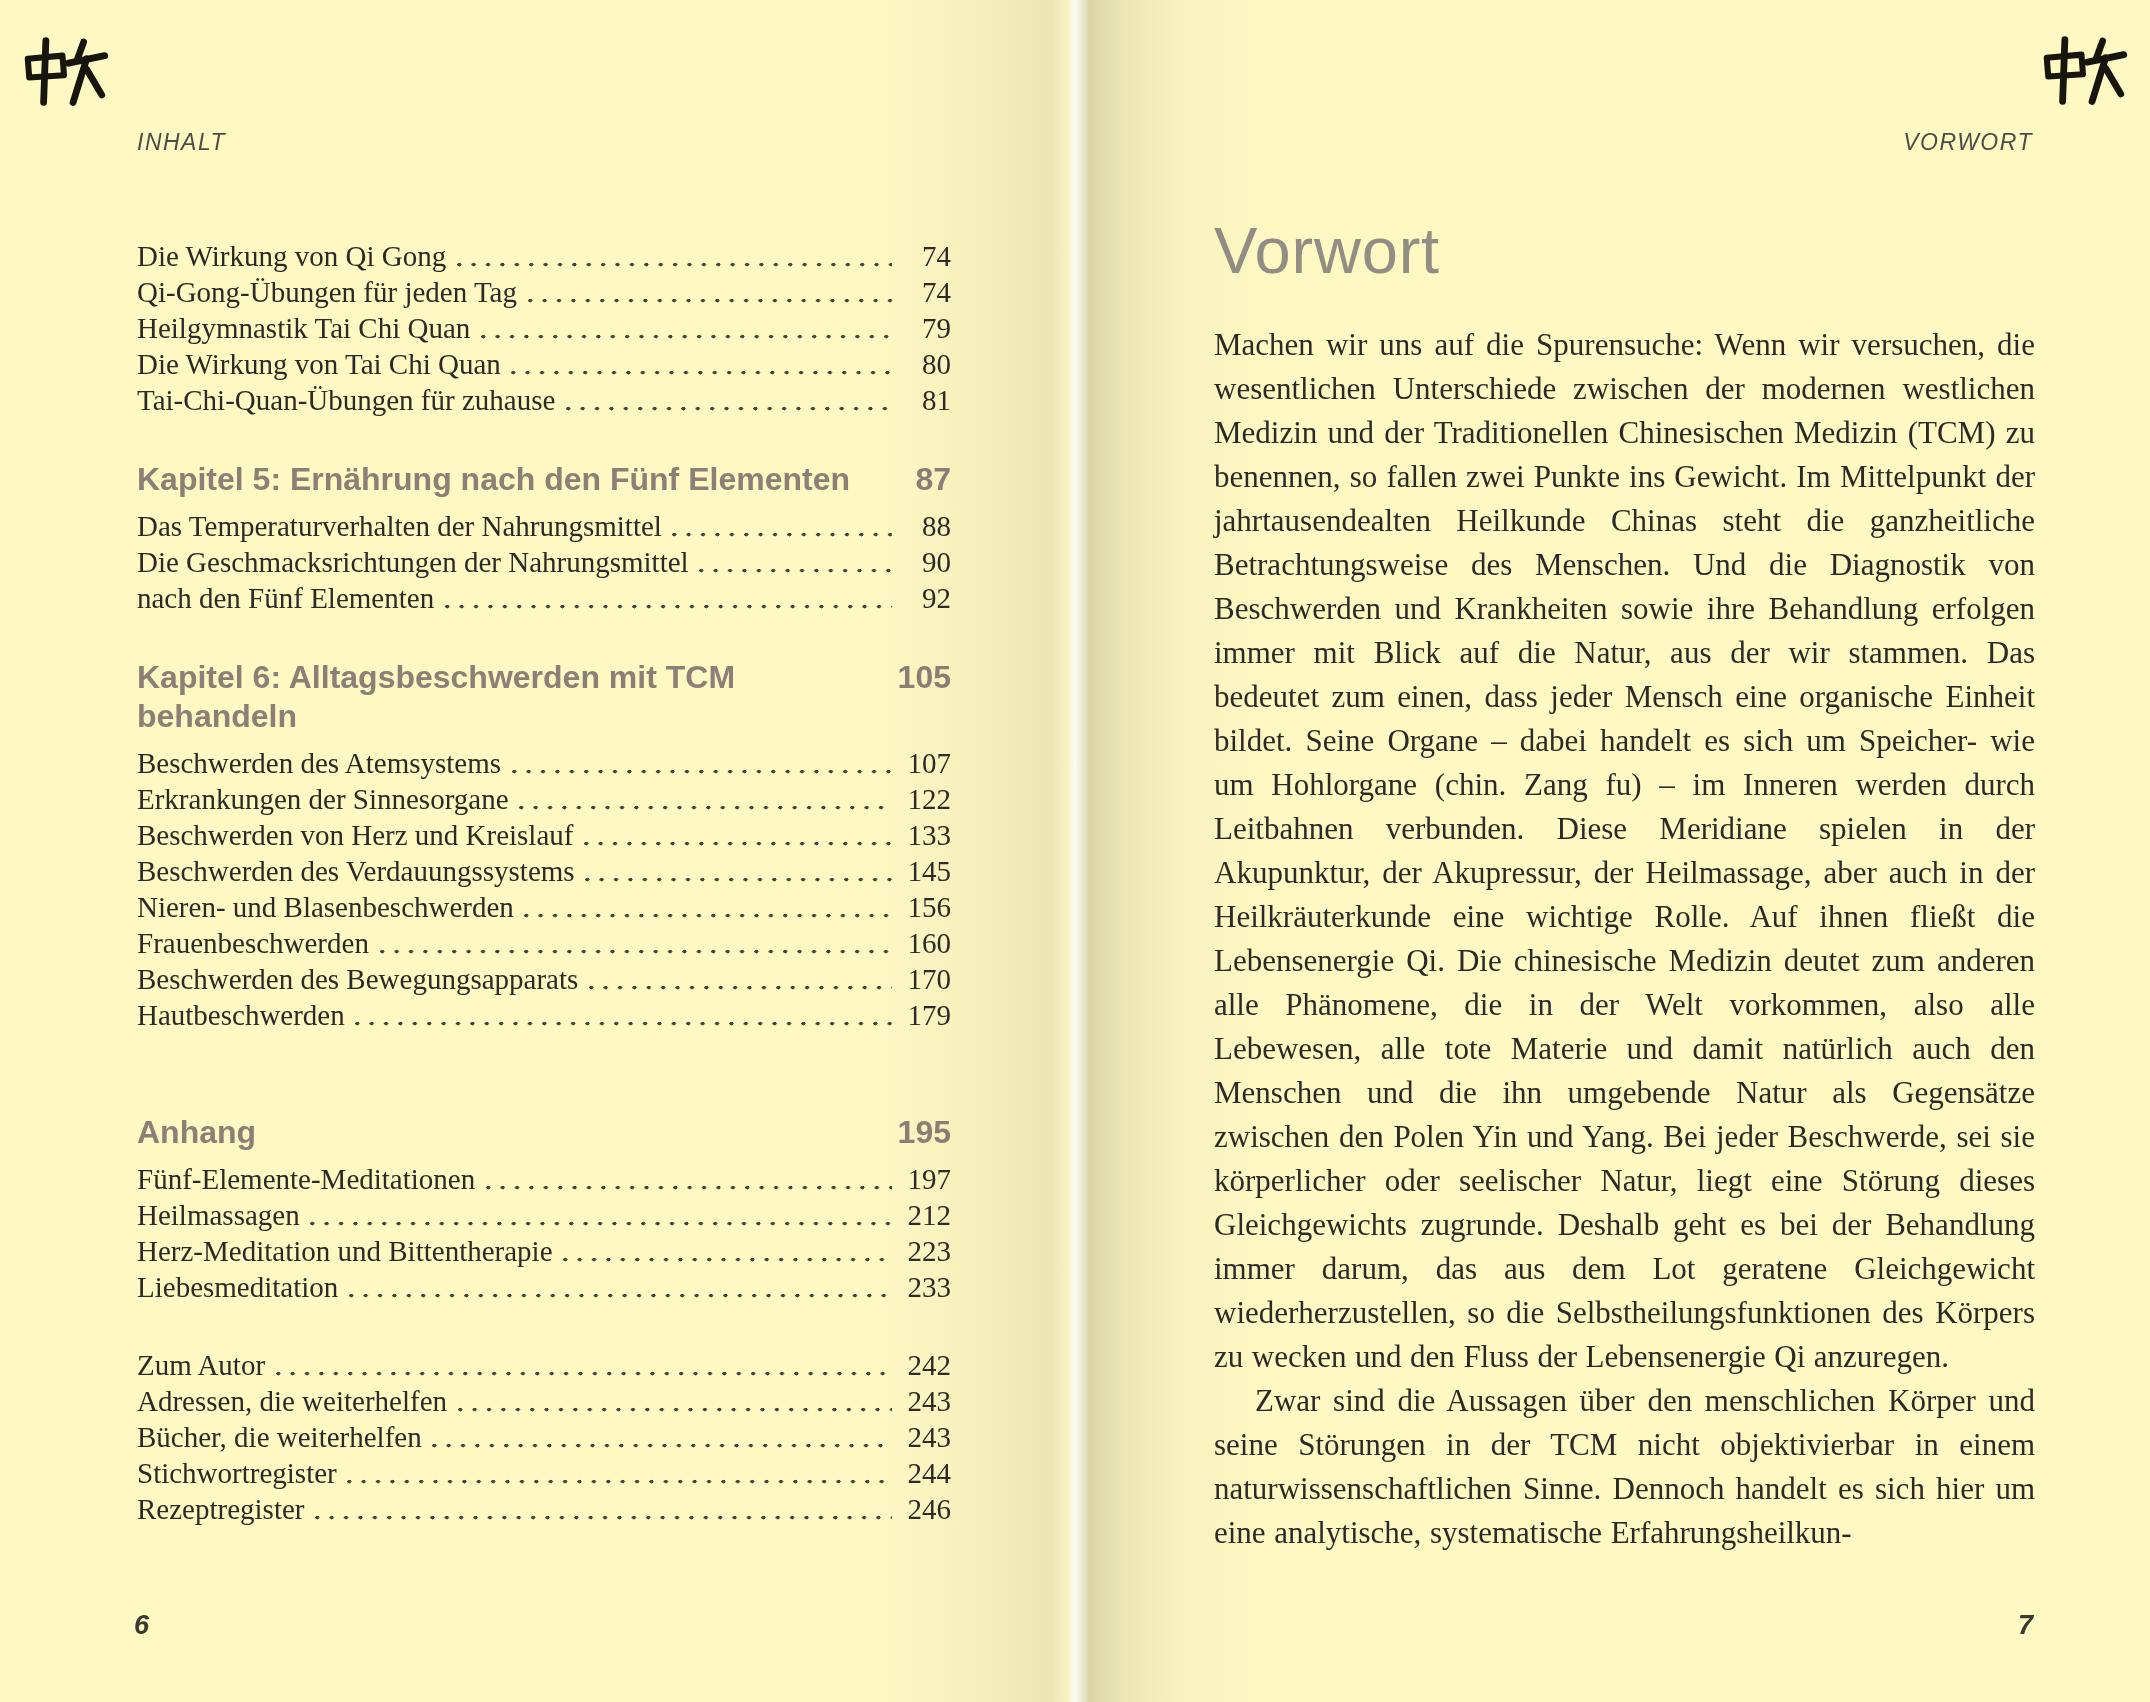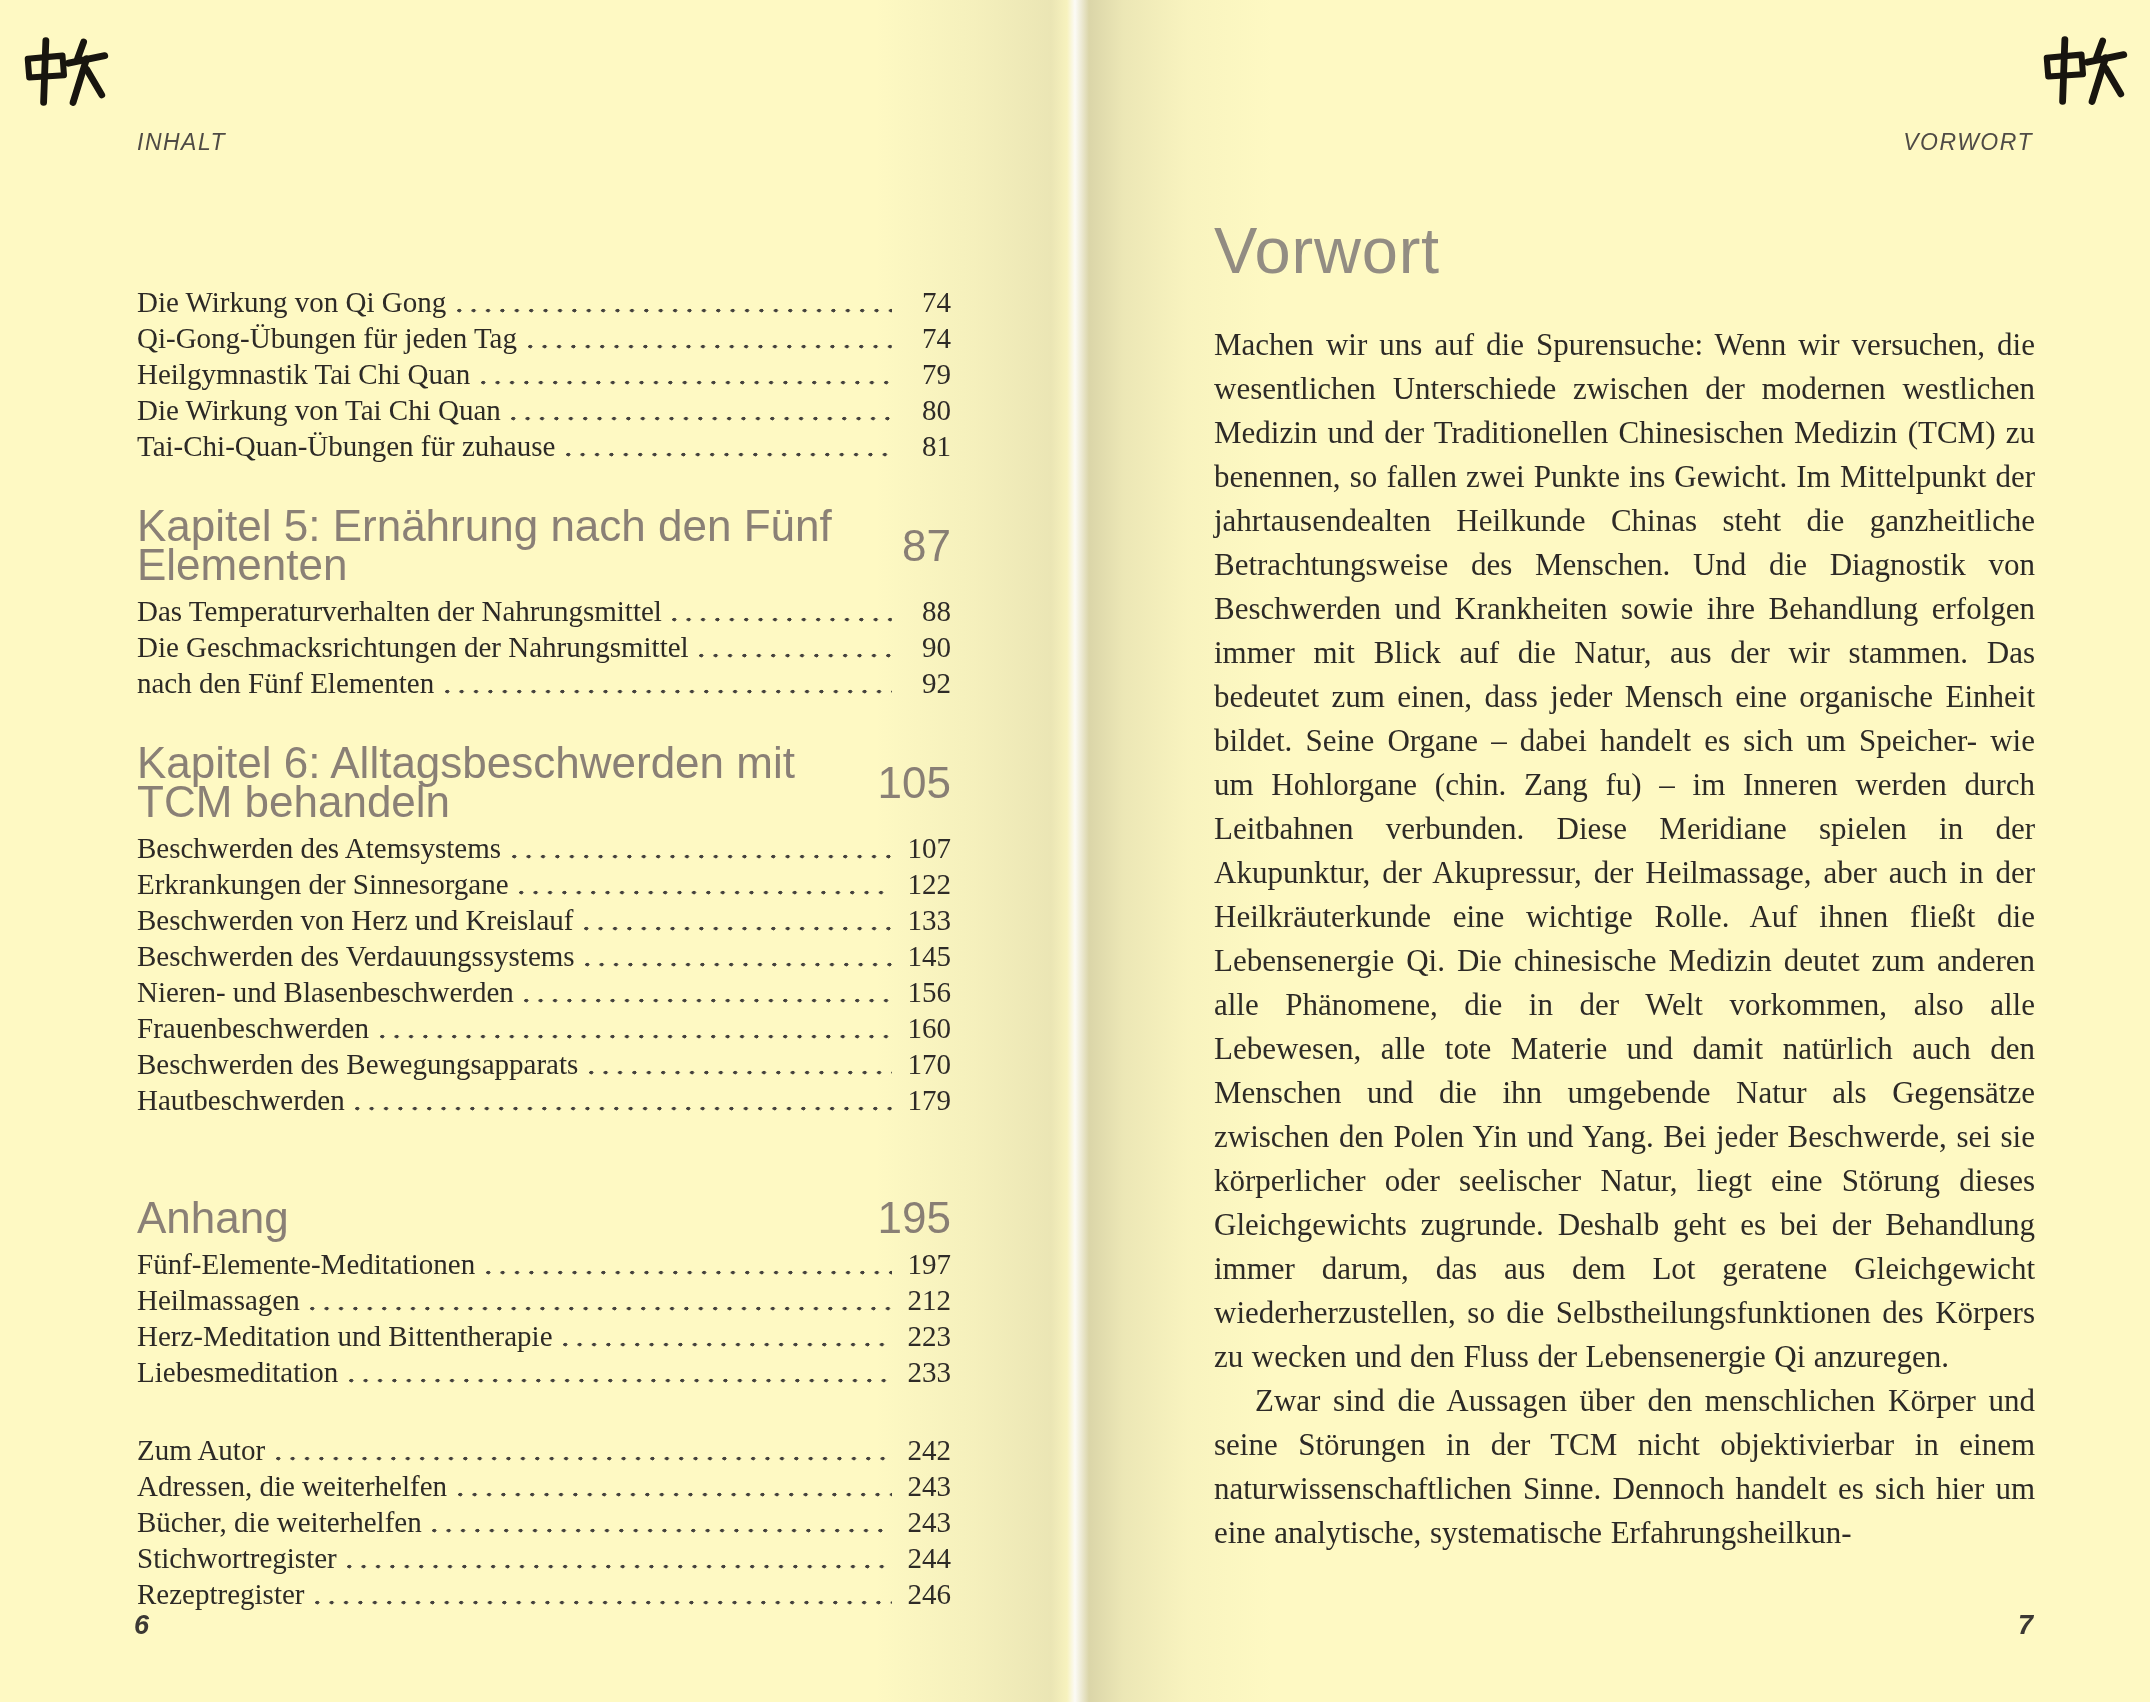--- a/index.html
+++ b/index.html
@@ -19,34 +19,34 @@
 
   
   .running-head{
     position:absolute;font-family:"Liberation Sans", sans-serif;
     font-style:italic;font-size:23px;letter-spacing:1.5px;color:#4f4b45;
   }
   .running-head-left{left:137px;top:129px;}
   .running-head-right{right:117px;top:129px;}
 
   
-  .toc{position:absolute;left:137px;top:238px;width:814px;font-size:29px;line-height:36px;margin-top:46px;}
+  .toc{position:absolute;left:137px;top:238px;width:814px;font-size:29px;line-height:36px;}
   .toc-row{display:flex;align-items:baseline;}
   .toc-label{white-space:nowrap;}
   .dot-leader{
     flex:1 1 auto;align-self:flex-end;height:5.3px;margin:0 3px 6.8px 10.6px;
     background-image:radial-gradient(circle at 2.3px 2.7px,#45423d 1.9px,rgba(0,0,0,0) 2.2px);
     background-size:14.4px 5.3px;background-repeat:repeat-x;background-position:left center;
   }
   .toc-page{min-width:56px;text-align:right;}
 
   .chapter-row{
-    display:flex;align-items:center;margin-top:42px;margin-bottom:9px;
-    font-family:"Liberation Sans", sans-serif;font-weight:400;
-    font-size:44px;line-height:39px;color:#8a8076;
+    display:flex;align-items:flex-start;margin-top:42px;margin-bottom:9px;
+    font-family:"Liberation Sans", sans-serif;font-weight:700;
+    font-size:32px;line-height:39px;color:#8a8076;
   }
   .chapter-row .chapter-title{flex:1 1 auto;}
   .chapter-row .chapter-page{text-align:right;}
   .anhang-gap{margin-top:80px;}
   .backmatter-gap{margin-top:42px;}
 
   
   .folio{
     position:absolute;bottom:62px;
     font-family:"Liberation Sans", sans-serif;font-style:italic;font-weight:700;

